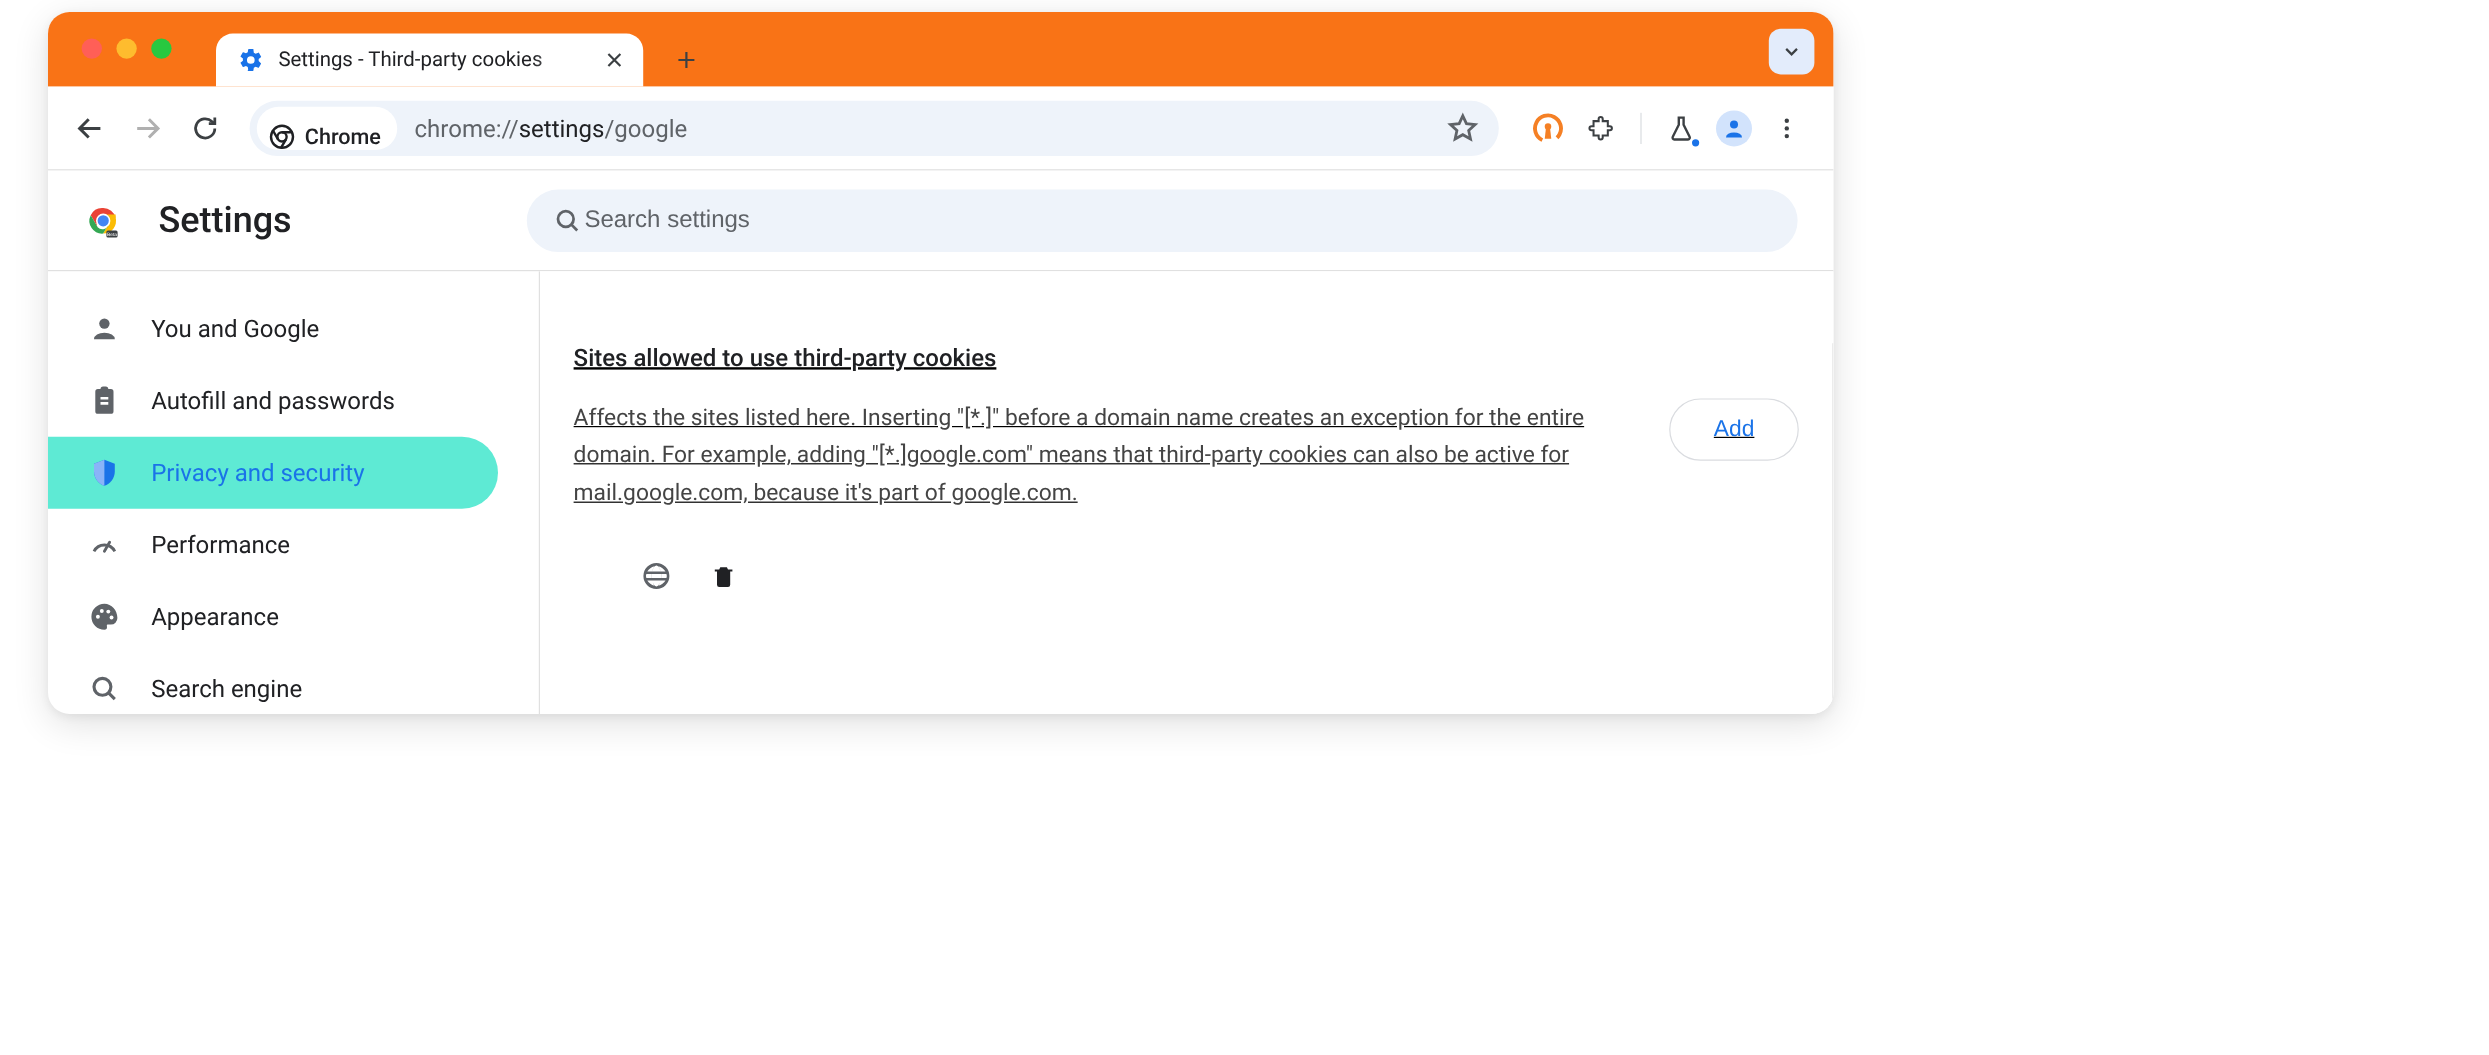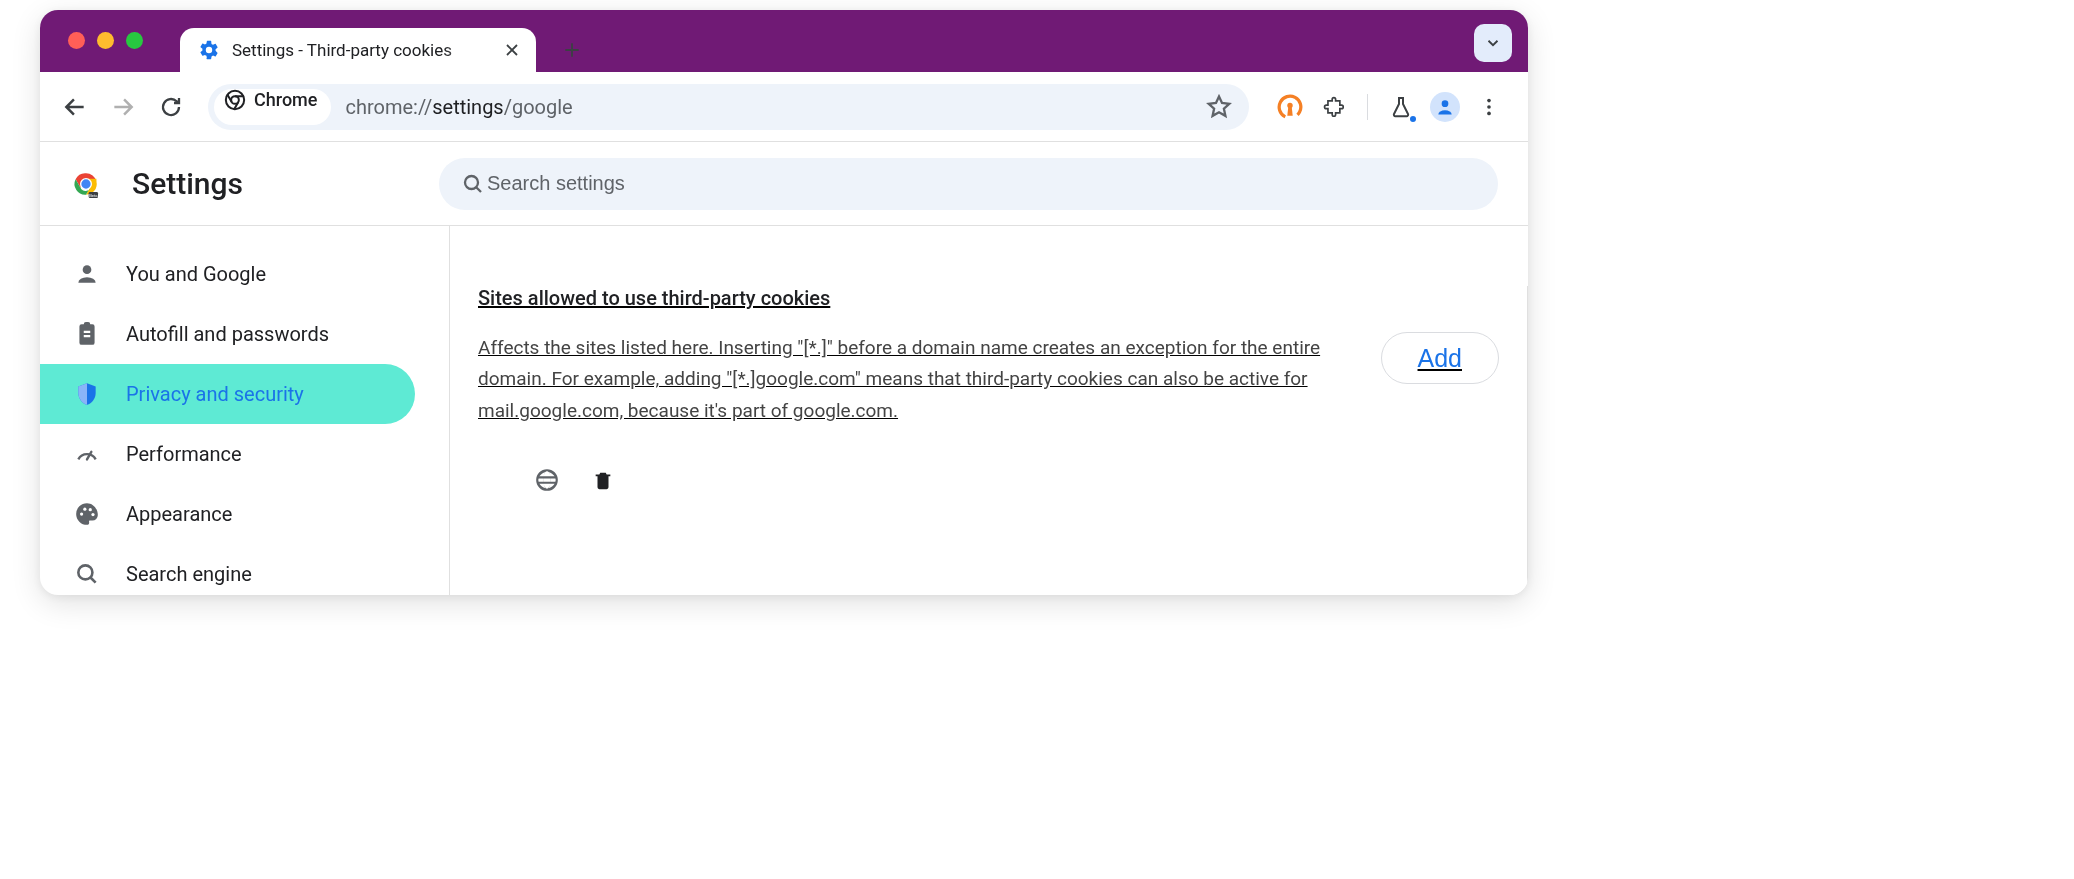--- a/index.html
+++ b/index.html
@@ -19,21 +19,21 @@
     border-radius: 18px;
     overflow: hidden;
     box-shadow: 0 8px 30px rgba(0,0,0,0.12), 0 2px 8px rgba(0,0,0,0.06);
     background: #fff;
     display: flex;
     flex-direction: column;
   }
   
   .tabstrip {
     height: 62px;
-    background: #701a75;
+    background: #f97316;
     display: flex;
     align-items: flex-end;
     position: relative;
   }
   .traffic-lights {
     display: flex;
     gap: 12px;
     position: absolute;
     left: 28px;
     top: 22px;
@@ -101,21 +101,21 @@
     padding: 0 16px 0 6px;
     margin: 0 10px;
     font-size: 20px;
     color:#5f6368;
   }
   .omnibox-chip {
     background:#fff;
     border-radius: 20px;
     height: 36px;
     display:flex;
-    align-items:flex-start;
+    align-items:flex-end;
     padding: 0 14px 0 10px;
     gap:8px;
     margin-right: 14px;
     color:#202124;
     font-weight:500;
     font-size:18px;
   }
   .omnibox-url { flex:1; }
   .omnibox-url .seg1 { color:#5f6368; }
   .omnibox-url .seg2 { color:#202124; }
@@ -214,21 +214,21 @@
     color:#444;
     line-height: 1.65;
     flex:1;
   }
   .add-btn {
     height: 52px;
     padding: 0 36px;
     border: 1px solid #dadce0;
     border-radius: 26px;
     color:#1a73e8;
-    font-size:25px;
+    font-size:19px;
     font-weight:500;
     background:#fff;
     cursor:pointer;
     display:flex;
     align-items:center;
     flex-shrink:0;
   }
   .site-row {
     display:flex;
     align-items:center;

